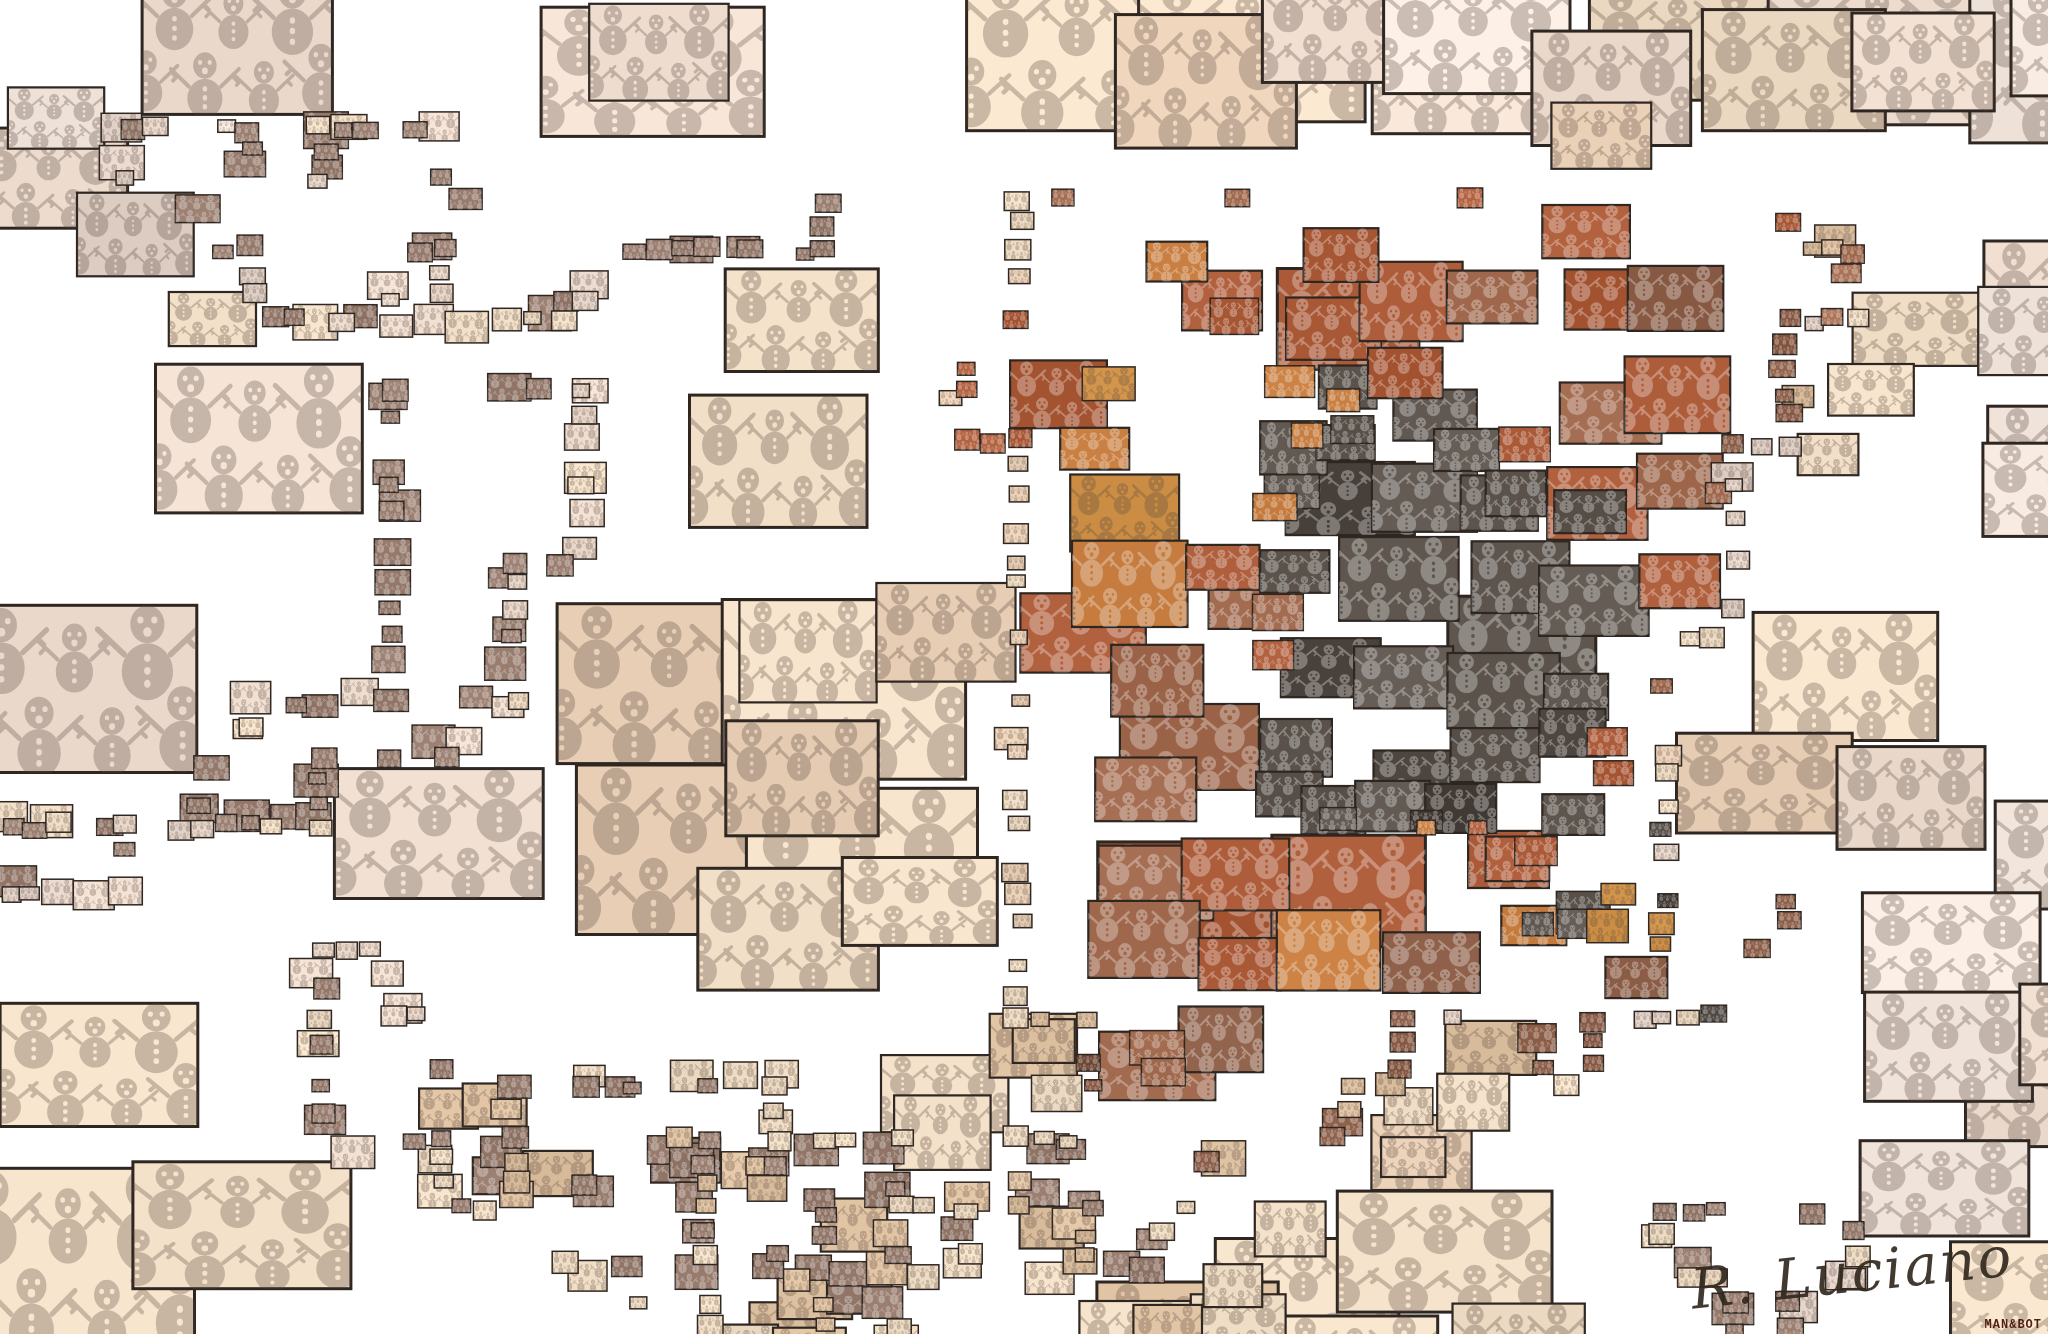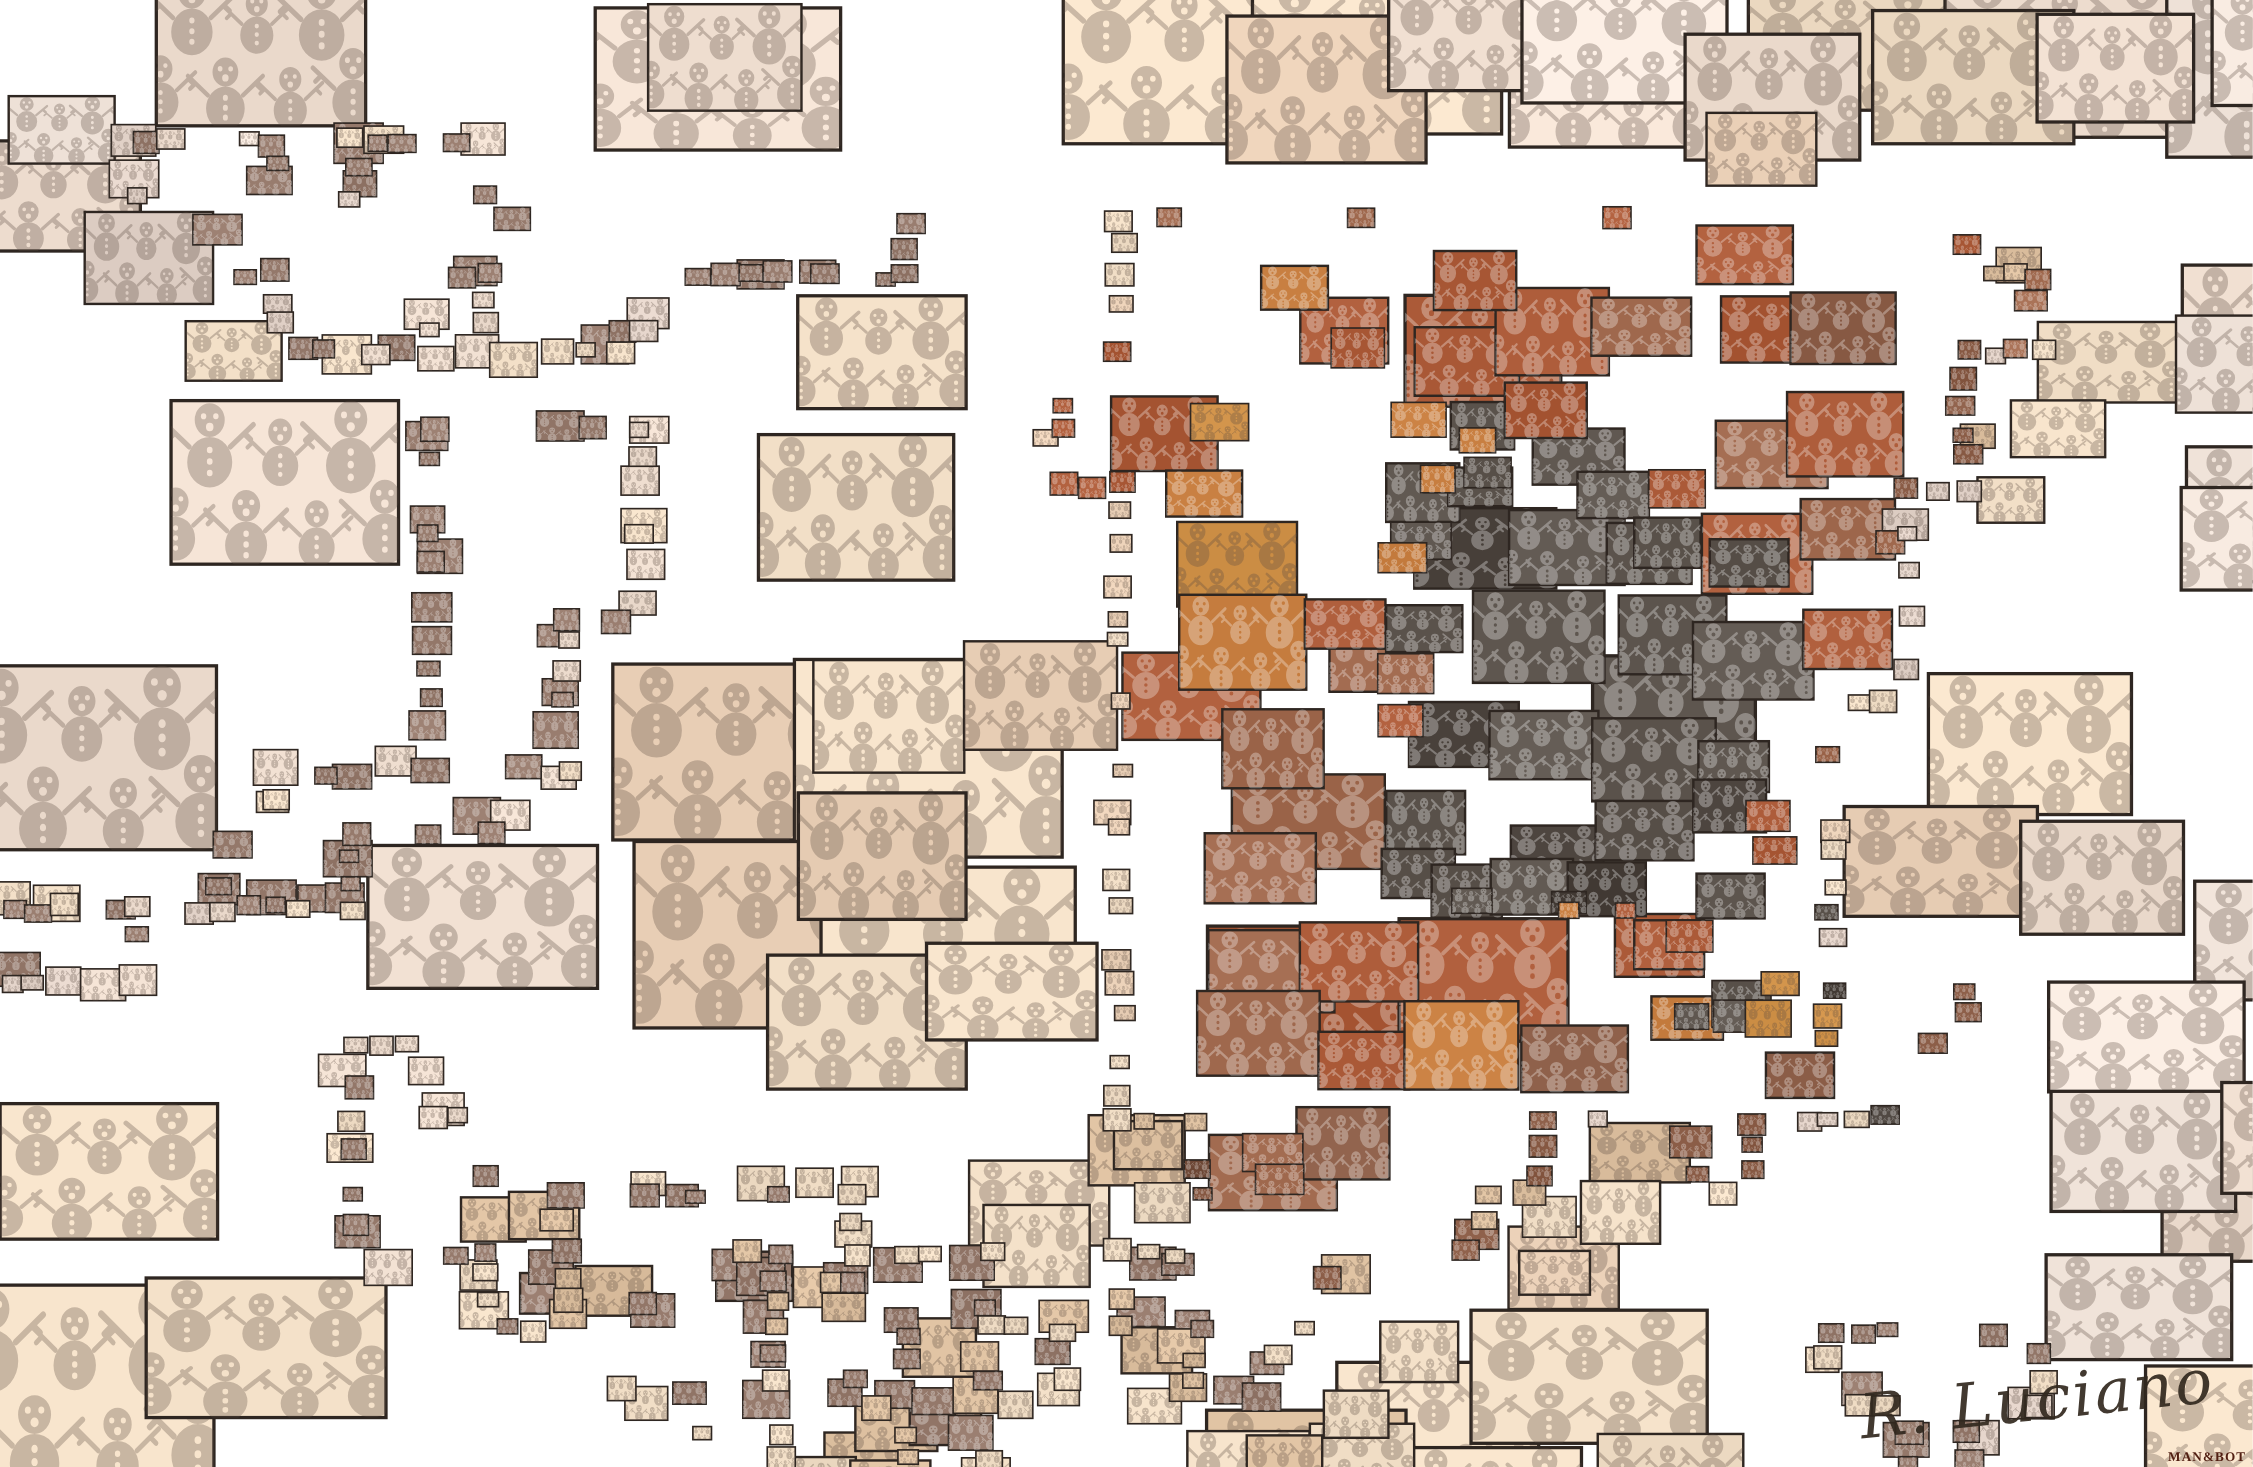--- a/index.html
+++ b/index.html
@@ -6,21 +6,21 @@
   .stage{position:relative;width:2048px;height:1334px;overflow:hidden;background:#ffffff;}
   .stage svg{position:absolute;left:0;top:0;}
   .signature{
     position:absolute;left:1690px;top:1238px;width:360px;
     font-family:"DejaVu Serif", serif;font-style:italic;font-weight:400;
     font-size:56px;color:#32291f;transform:rotate(-6deg);
     letter-spacing:2px;white-space:nowrap;opacity:.92;pointer-events:none;
   }
   .watermark{
     position:absolute;right:6px;bottom:2px;
-    font-family:Liberation Serif, serif;font-weight:bold;
+    font-family:Liberation Mono, monospace;font-weight:bold;
     font-size:12px;letter-spacing:1px;color:#511f12;pointer-events:none;
   }
 </style>
 </head>
 <body>
 
 <div class="stage">
   <svg id="mosaic" xmlns="http://www.w3.org/2000/svg" xmlns:xlink="http://www.w3.org/1999/xlink" width="2048" height="1334" viewBox="0 0 2048 1334">
       <defs>
         <symbol id="sm" viewBox="0 0 100 64" preserveAspectRatio="none">

